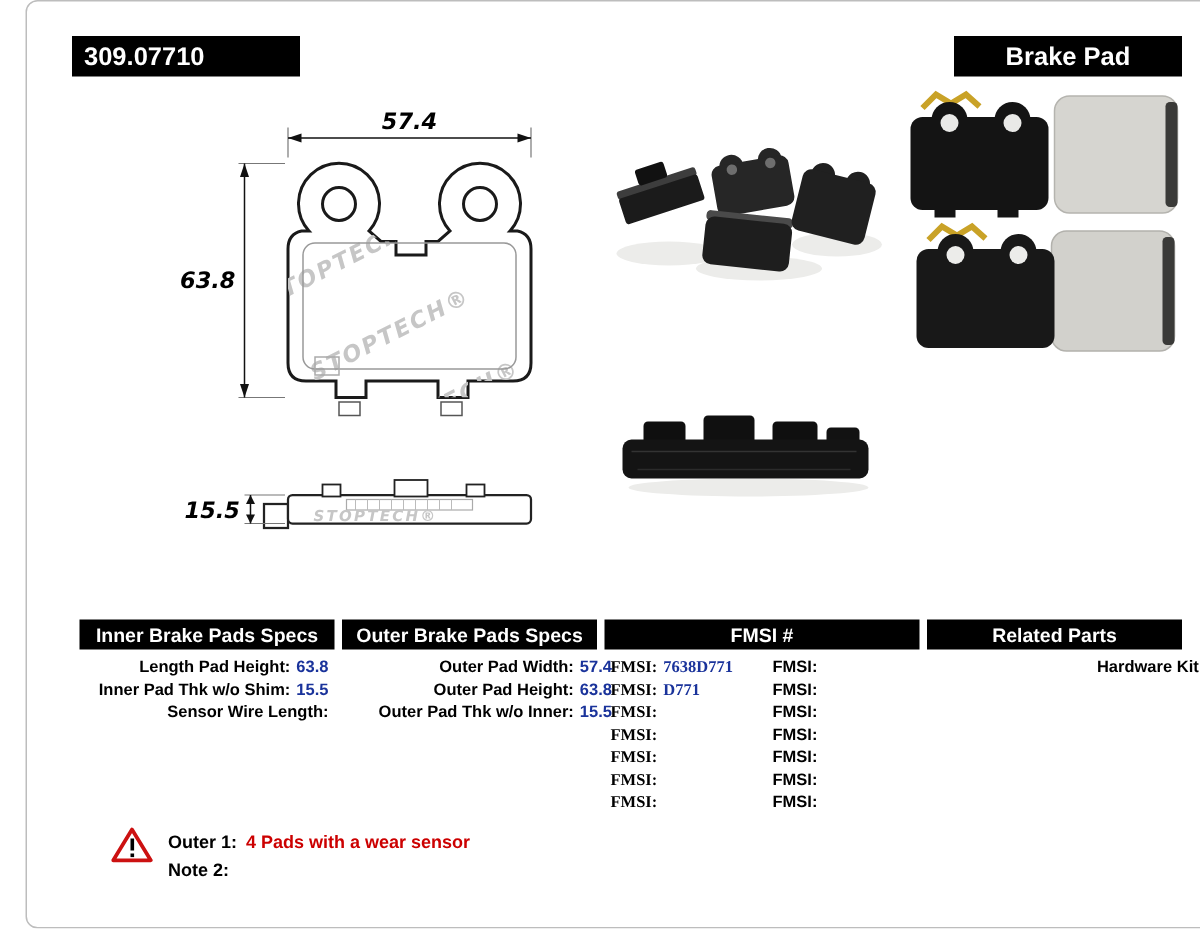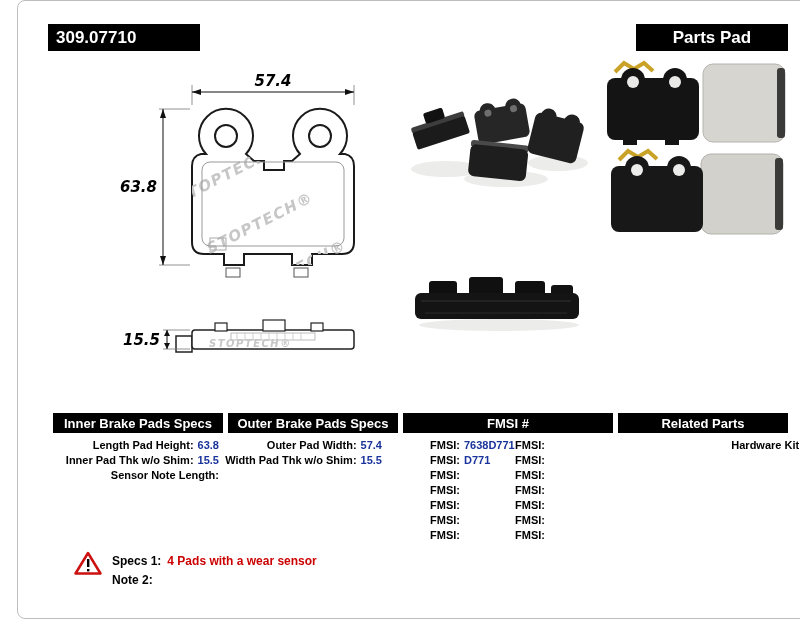--- a/index.html
+++ b/index.html
@@ -33,22 +33,22 @@
     display: flex; align-items: center; justify-content: center;
   }
   .h-inner   { left: 35px;  width: 170px; }
   .h-outer   { left: 210px; width: 170px; }
   .h-fmsi    { left: 385px; width: 210px; }
   .h-related { left: 600px; width: 170px; }
 
   .rows { position: absolute; top: 437px; font-size: 11px; font-weight: bold;
           color: #000; line-height: 15px; white-space: nowrap; }
   .inner-rows { left: 35px;  width: 166px; text-align: right; }
-  .outer-rows { left: 198px; width: 166px; text-align: right; }
-  .fmsi-col1  { left: 412px; width: 102px; text-align: left; }
+  .outer-rows { left: 224px; width: 166px; text-align: right; }
+  .fmsi-col1  { left: 389px; width: 102px; text-align: left; font-family: Liberation Serif, serif; }
   .fmsi-col2  { left: 497px; width: 98px;  text-align: left; }
   .related-rows { left: 632px; width: 162px; text-align: right; }
   .row .val { color: var(--value-blue); margin-left: 4px; }
   .row .val:empty { margin-left: 0; }
 
   .warning { position: absolute; left: 56px; top: 550px; width: 28px; height: 25px; }
   .note-line { position: absolute; left: 94px; font-size: 12px; font-weight: bold; color: #000; }
   .note-1 { top: 553px; }
   .note-2 { top: 572px; }
   .note-red { color: var(--note-red); margin-left: 6px; }
@@ -56,21 +56,21 @@
 </style>
 </head>
 <body>
 
 <div class="page">
 
   <div class="topbar left">
     <span>309.07710</span>
   </div>
   <div class="topbar right">
-    <span>Parts Pad</span>
+    <span>Brake Pad</span>
   </div>
 
   <svg class="block drawing" viewBox="0 0 270 330">
     <defs>
       <clipPath id="padclip">
         <path d="M 4 62 L 4 138 Q 4 150 16 150 L 36 150 L 36 161 L 56 161 L 56 150 L 104 150 L 104 161 L 124 161 L 124 150 L 154 150 Q 166 150 166 138 L 166 62 Q 166 52 157 50 L 152 50 A 27 27 0 1 0 112 50 L 104 57 L 96 57 L 96 66 L 76 66 L 76 57 L 66 57 L 58 50 A 27 27 0 1 0 18 50 L 13 50 Q 4 52 4 62 Z"></path>
       </clipPath>
     </defs>
 
     <g>
@@ -198,26 +198,27 @@
   </svg>
 
   <div class="col-header h-inner">Inner Brake Pads Specs</div>
   <div class="col-header h-outer">Outer Brake Pads Specs</div>
   <div class="col-header h-fmsi">FMSI #</div>
   <div class="col-header h-related">Related Parts</div>
 
   <div class="rows inner-rows">
     <div class="row"><span class="lbl">Length Pad Height:</span><span class="val">63.8</span></div>
     <div class="row"><span class="lbl">Inner Pad Thk w/o Shim:</span><span class="val">15.5</span></div>
-    <div class="row"><span class="lbl">Sensor Note Length:</span><span class="val"></span></div>
+    <div class="row"><span class="lbl">Sensor Wire Length:</span><span class="val"></span></div>
   </div>
 
   <div class="rows outer-rows">
     <div class="row"><span class="lbl">Outer Pad Width:</span><span class="val">57.4</span></div>
-    <div class="row"><span class="lbl">Width Pad Thk w/o Shim:</span><span class="val">15.5</span></div>
+    <div class="row"><span class="lbl">Outer Pad Height:</span><span class="val">63.8</span></div>
+    <div class="row"><span class="lbl">Outer Pad Thk w/o Inner:</span><span class="val">15.5</span></div>
   </div>
 
   <div class="rows fmsi-col1">
     <div class="row"><span class="lbl">FMSI:</span><span class="val">7638D771</span></div>
     <div class="row"><span class="lbl">FMSI:</span><span class="val">D771</span></div>
     <div class="row"><span class="lbl">FMSI:</span><span class="val"></span></div>
     <div class="row"><span class="lbl">FMSI:</span><span class="val"></span></div>
     <div class="row"><span class="lbl">FMSI:</span><span class="val"></span></div>
     <div class="row"><span class="lbl">FMSI:</span><span class="val"></span></div>
     <div class="row"><span class="lbl">FMSI:</span><span class="val"></span></div>
@@ -236,19 +237,19 @@
   <div class="rows related-rows">
     <div class="row"><span class="lbl">Hardware Kit #:</span><span class="val"></span></div>
   </div>
 
   <svg class="warning" viewBox="0 0 28 25">
     <path d="M14 2 L26.5 22.5 L1.5 22.5 Z" fill="#fff" stroke="#cc1111" stroke-width="2.5" stroke-linejoin="round"></path>
     <rect x="13" y="8" width="2.4" height="8" fill="#000"></rect>
     <rect x="13" y="18" width="2.4" height="2.4" fill="#000"></rect>
   </svg>
   <div class="note-line note-1">
-    <span>Specs 1:</span><span class="note-red">4 Pads with a wear sensor</span>
+    <span>Outer 1:</span><span class="note-red">4 Pads with a wear sensor</span>
   </div>
   <div class="note-line note-2">
     <span>Note 2:</span><span class="note-red"></span>
   </div>
 
 </div>
 
 </body></html>

